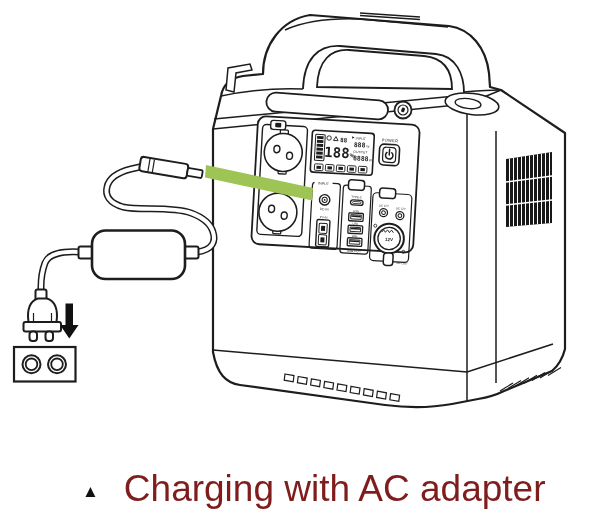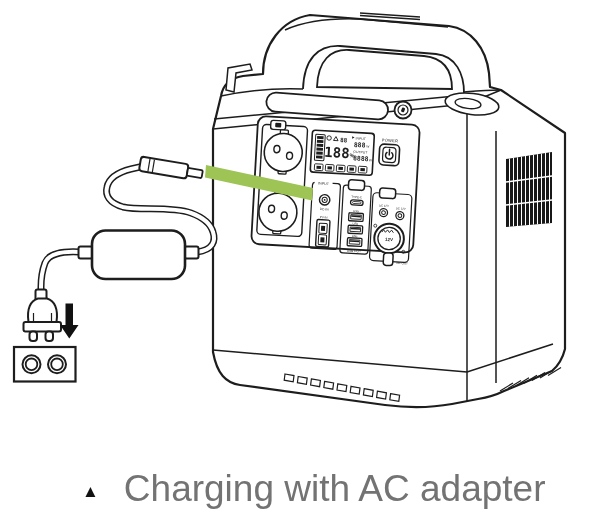--- a/index.html
+++ b/index.html
@@ -1,21 +1,21 @@
 <!DOCTYPE html>
 <html><head>
 <meta charset="utf-8">
 <style>
   html,body{margin:0;padding:0;background:#fff;}
   #stage{position:relative;width:601px;height:524px;background:#fff;overflow:hidden;
          font-family:"Liberation Sans",sans-serif;}
   #stage svg{position:absolute;left:0;top:0;}
   .caption{position:absolute;left:82px;top:468px;display:flex;align-items:center;gap:25px;}
   .caption .marker{font-size:17px;color:#111;line-height:1;transform:translateY(2px);}
-  .caption .text{font-size:37px;color:#737373;letter-spacing:0px;white-space:nowrap;}
+  .caption .text{font-size:37px;color:#7f1d1d;letter-spacing:0px;white-space:nowrap;}
   svg text{font-family:"Liberation Sans",sans-serif;fill:#1d1d1d;}
   svg text.seg{font-family:"DejaVu Sans Mono",monospace;font-weight:700;}
   .ln{stroke:#1d1d1d;fill:none;}
   .wf{fill:#fff;stroke:#1d1d1d;}
 </style>
 </head>
 <body>
 
 <div id="stage">
 <svg width="601" height="524" viewBox="0 0 601 524">

